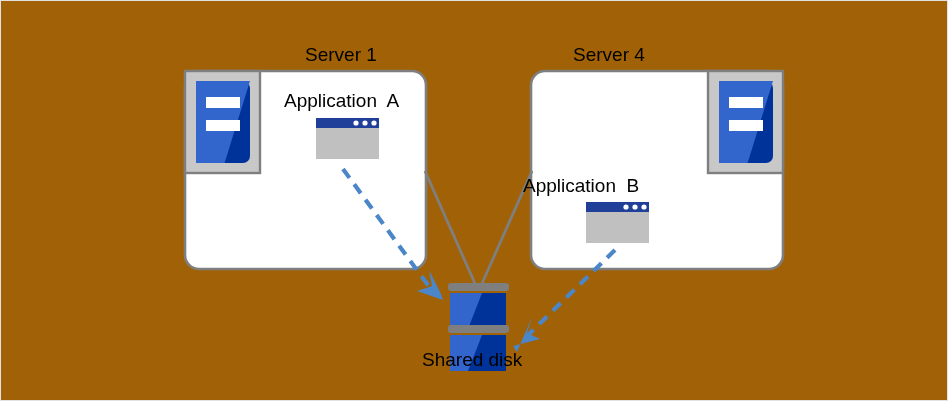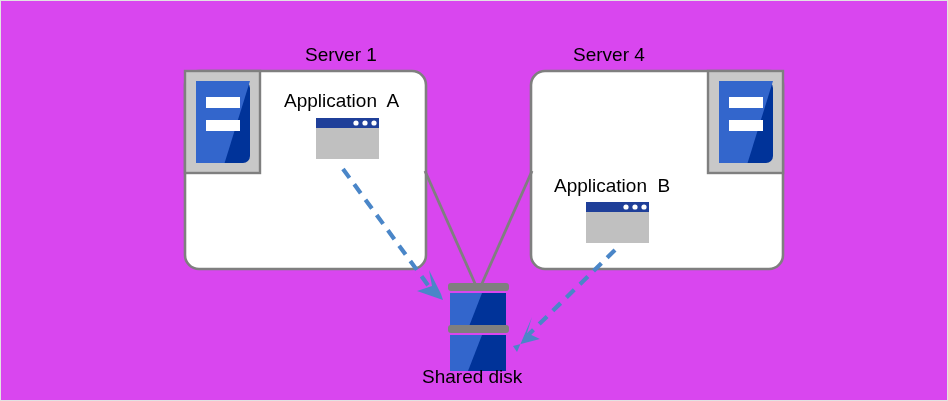--- a/index.html
+++ b/index.html
@@ -7,21 +7,21 @@
     padding: 0;
     background: #ffffff;
   }
   body {
     font-family: "Liberation Sans", sans-serif;
   }
   #canvas {
     position: relative;
     width: 948px;
     height: 401px;
-    background: #d946ef;
+    background: #a16207;
     border: 1px solid #e2e2e2;
     box-sizing: border-box;
     overflow: hidden;
   }
   #diagram-svg {
     position: absolute;
     left: 0;
     top: 0;
     width: 948px;
     height: 401px;
@@ -30,22 +30,22 @@
     position: absolute;
     font-family: "Liberation Sans", sans-serif;
     font-size: 19px;
     color: #000000;
     white-space: pre;
     line-height: 1;
   }
   #server1-title { left: 304px; top: 44px; }
   #server2-title { left: 572px; top: 44px; }
   #app-a-title   { left: 283px; top: 90px; }
-  #app-b-title   { left: 553px; top: 175px; }
-  #disk-title    { left: 421px; top: 366px; }
+  #app-b-title   { left: 522px; top: 175px; }
+  #disk-title    { left: 421px; top: 349px; }
 </style>
 </head>
 <body>
 
 <div id="canvas">
 
   <svg id="diagram-svg" viewBox="0 0 948 401" xmlns="http://www.w3.org/2000/svg">
     <defs>
       <clipPath id="clipS1">
         <rect x="0" y="0" width="34" height="58"></rect>

